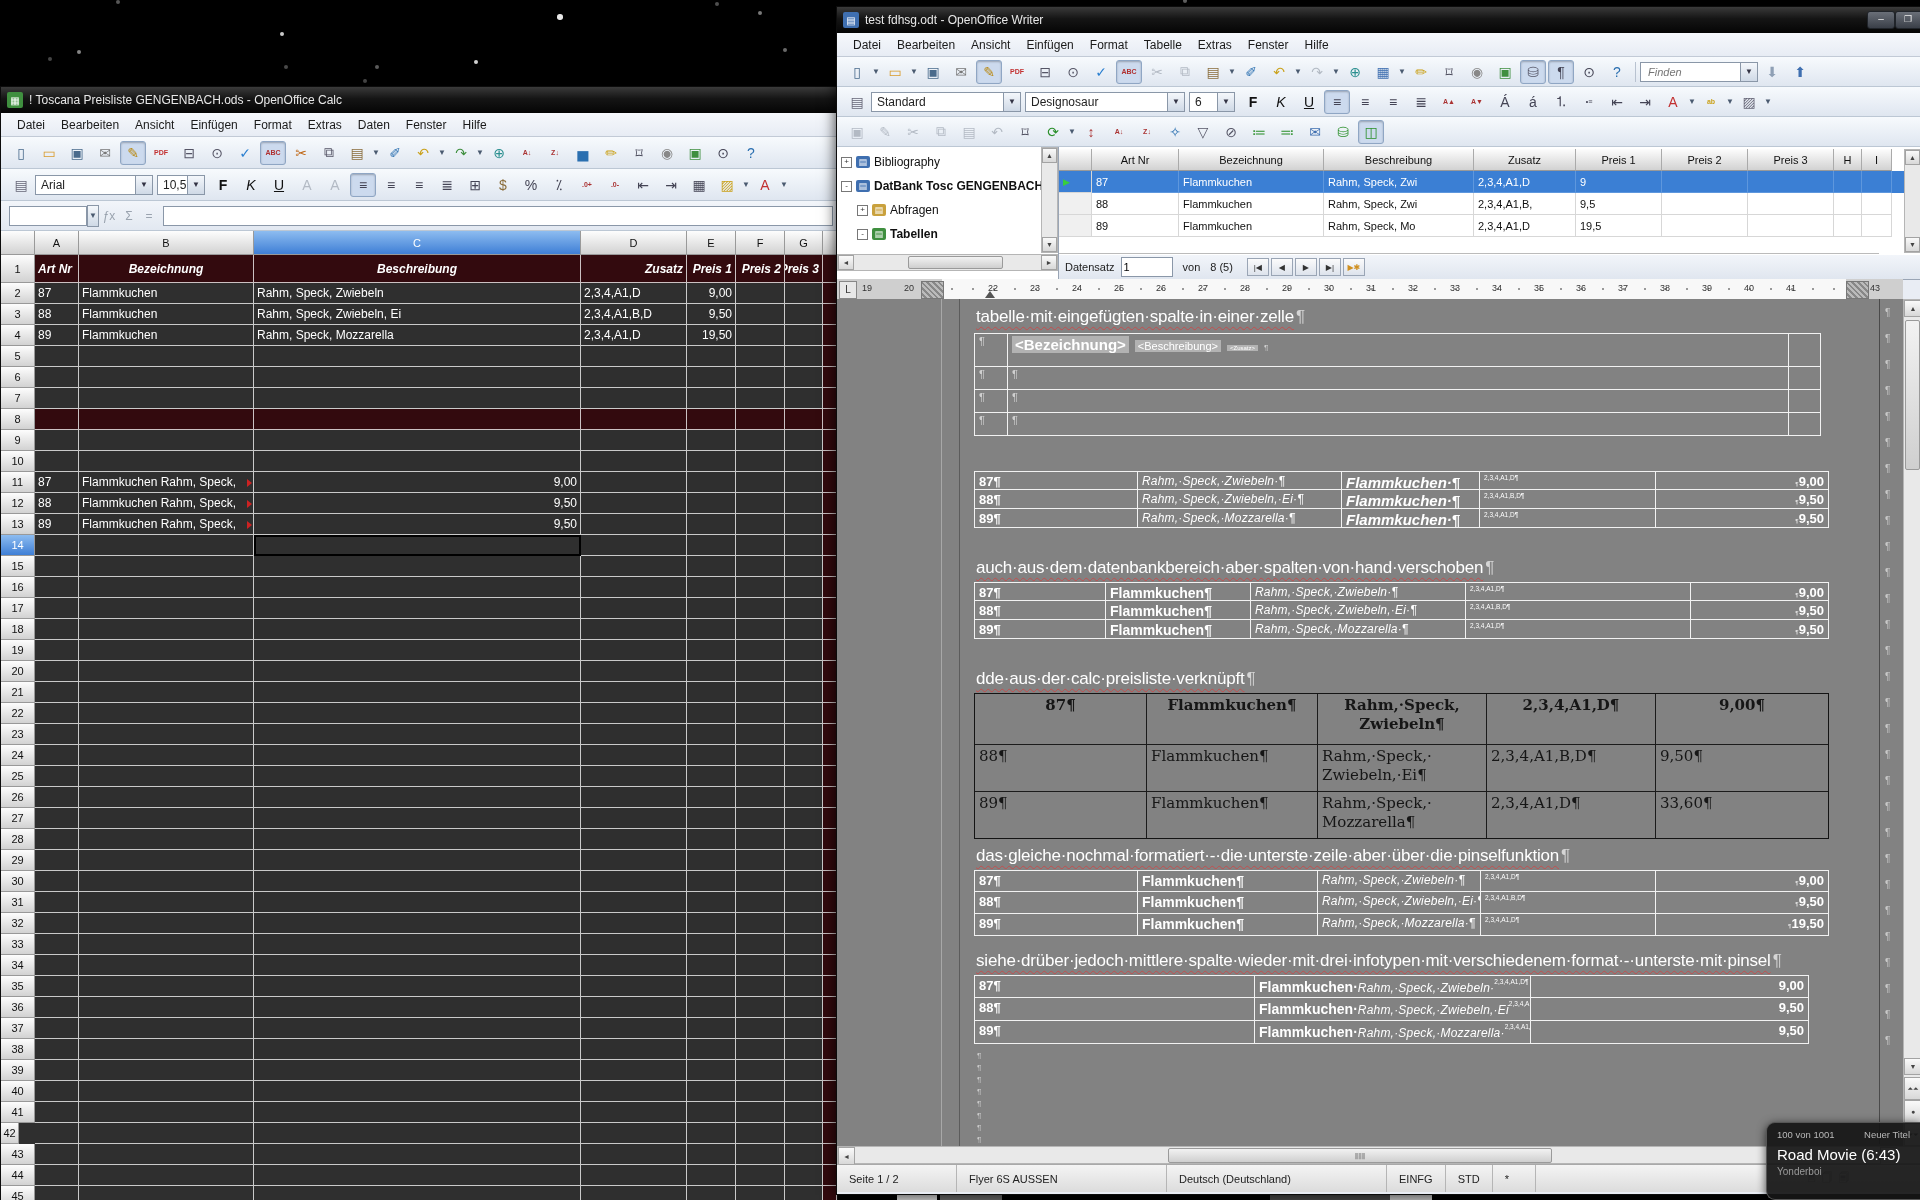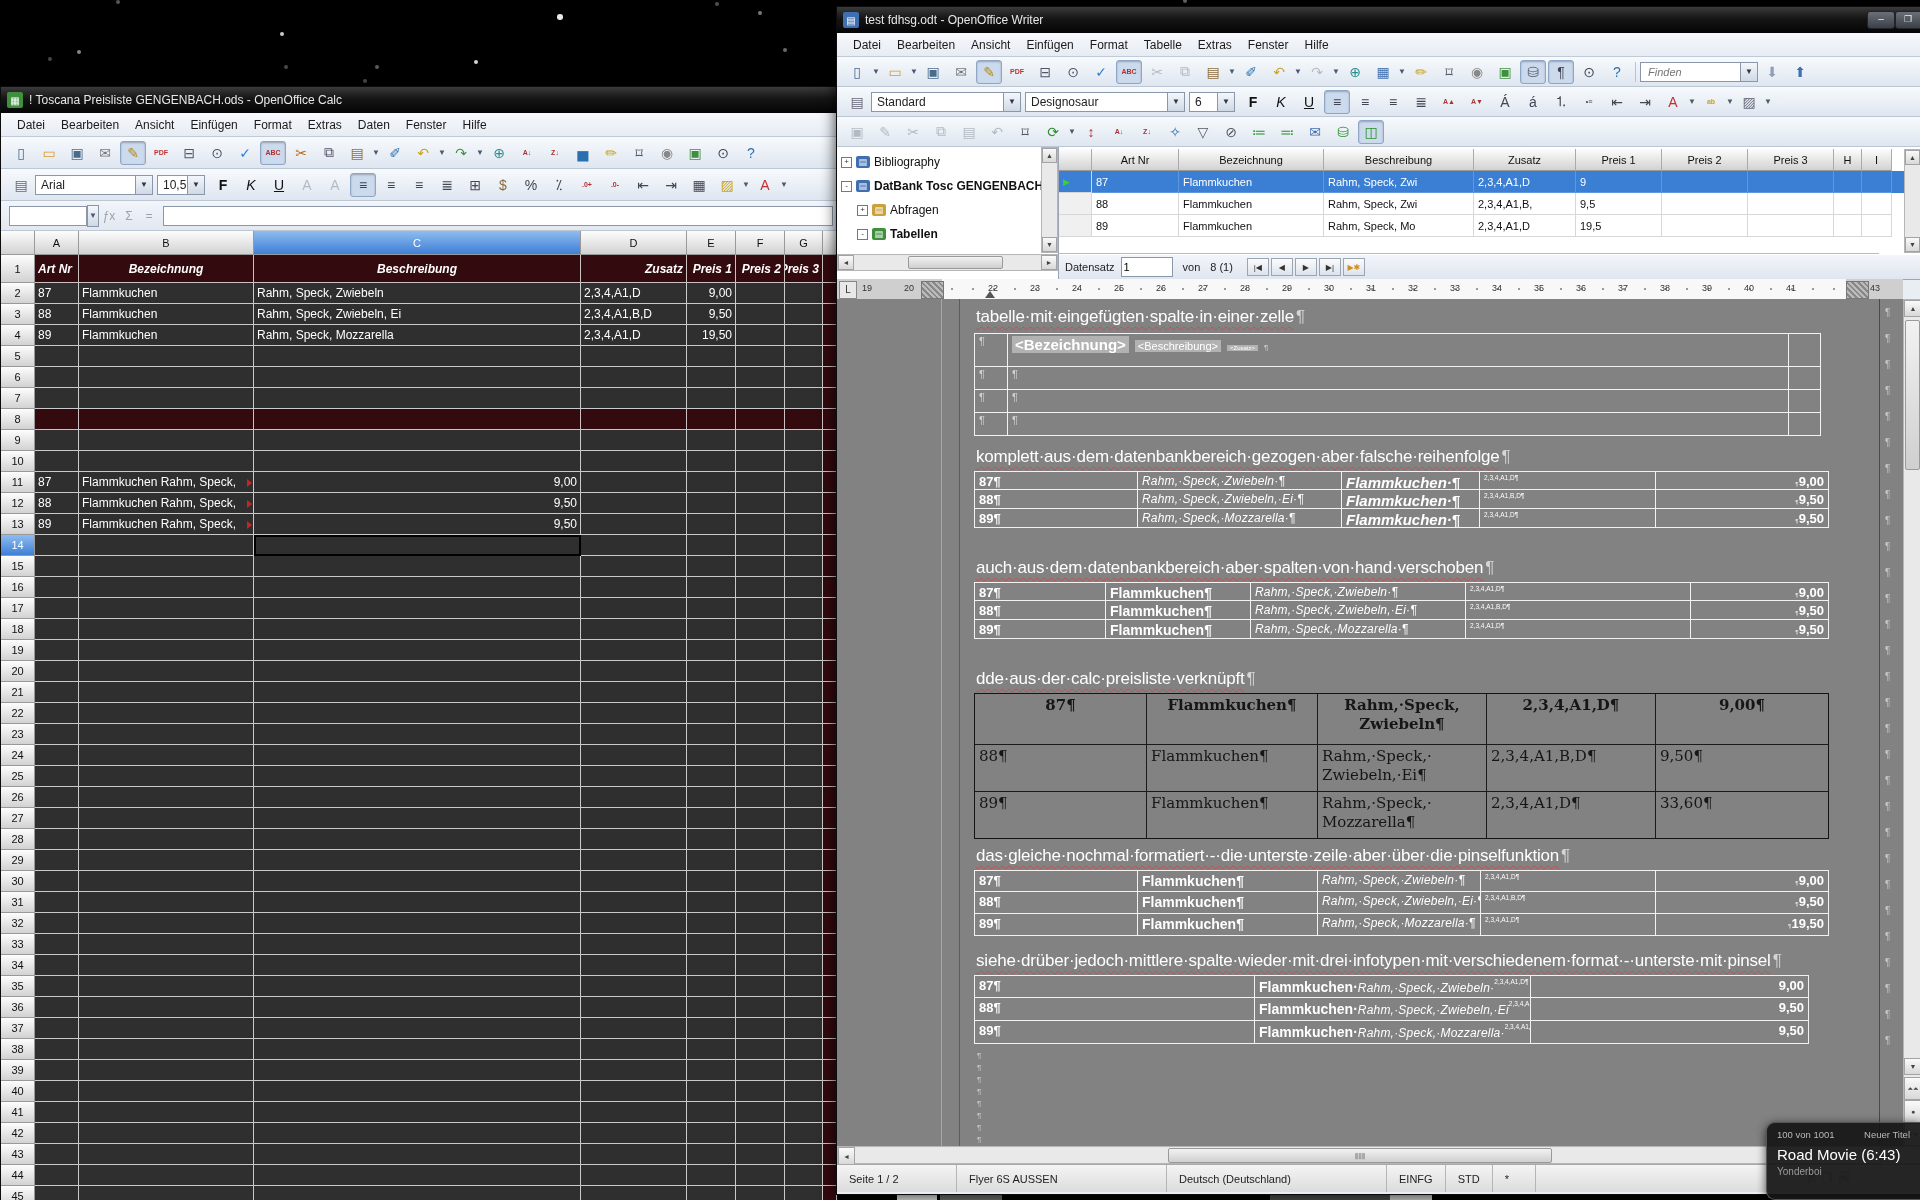--- a/index.html
+++ b/index.html
@@ -589,21 +589,21 @@
       <div class="ccell" style="left: 822px; top: 850px; width: 14px; height: 21px; background: rgb(51, 10, 14); position: absolute;"></div>
       <div class="rowhdr" style="left: 0px; top: 871px; width: 34px; height: 21px; position: absolute;">41</div>
       <div class="ccell" style="left: 34px; top: 871px; width: 44px; height: 21px; background: rgb(47, 47, 47); position: absolute;"></div>
       <div class="ccell" style="left: 78px; top: 871px; width: 175px; height: 21px; background: rgb(47, 47, 47); position: absolute;"></div>
       <div class="ccell" style="left: 253px; top: 871px; width: 327px; height: 21px; background: rgb(47, 47, 47); position: absolute;"></div>
       <div class="ccell" style="left: 580px; top: 871px; width: 106px; height: 21px; background: rgb(47, 47, 47); position: absolute;"></div>
       <div class="ccell" style="left: 686px; top: 871px; width: 49px; height: 21px; background: rgb(47, 47, 47); position: absolute;"></div>
       <div class="ccell" style="left: 735px; top: 871px; width: 49px; height: 21px; background: rgb(47, 47, 47); position: absolute;"></div>
       <div class="ccell" style="left: 784px; top: 871px; width: 38px; height: 21px; background: rgb(47, 47, 47); position: absolute;"></div>
       <div class="ccell" style="left: 822px; top: 871px; width: 14px; height: 21px; background: rgb(51, 10, 14); position: absolute;"></div>
-      <div class="rowhdr" style="left: 0px; top: 892px; width: 34px; height: 21px; position: absolute;">42</div>
+      <div class="rowhdr" style="left: 0px; top: 892px; width: 18px; height: 21px; position: absolute;">42</div>
       <div class="ccell" style="left: 34px; top: 892px; width: 44px; height: 21px; background: rgb(47, 47, 47); position: absolute;"></div>
       <div class="ccell" style="left: 78px; top: 892px; width: 175px; height: 21px; background: rgb(47, 47, 47); position: absolute;"></div>
       <div class="ccell" style="left: 253px; top: 892px; width: 327px; height: 21px; background: rgb(47, 47, 47); position: absolute;"></div>
       <div class="ccell" style="left: 580px; top: 892px; width: 106px; height: 21px; background: rgb(47, 47, 47); position: absolute;"></div>
       <div class="ccell" style="left: 686px; top: 892px; width: 49px; height: 21px; background: rgb(47, 47, 47); position: absolute;"></div>
       <div class="ccell" style="left: 735px; top: 892px; width: 49px; height: 21px; background: rgb(47, 47, 47); position: absolute;"></div>
       <div class="ccell" style="left: 784px; top: 892px; width: 38px; height: 21px; background: rgb(47, 47, 47); position: absolute;"></div>
       <div class="ccell" style="left: 822px; top: 892px; width: 14px; height: 21px; background: rgb(51, 10, 14); position: absolute;"></div>
       <div class="rowhdr" style="left: 0px; top: 913px; width: 34px; height: 21px; position: absolute;">43</div>
       <div class="ccell" style="left: 34px; top: 913px; width: 44px; height: 21px; background: rgb(47, 47, 47); position: absolute;"></div>
@@ -835,21 +835,21 @@
           <div class="gcell" style="position: absolute; left: 570px; top: 0px; width: 86px; height: 22px;"></div>
           <div class="gcell" style="position: absolute; left: 656px; top: 0px; width: 86px; height: 22px;"></div>
           <div class="gcell" style="position: absolute; left: 742px; top: 0px; width: 28px; height: 22px;"></div>
           <div class="gcell" style="position: absolute; left: 770px; top: 0px; width: 30px; height: 22px;"></div>
         </div>
         <div style="left: 0px; top: 90px; width: 820px; height: 16px; border-bottom: 1px solid rgb(187, 187, 187); background: rgb(255, 255, 255); position: absolute;"></div>
         <div style="left: 0px; top: 108px; width: 862px; height: 24px; background: linear-gradient(rgb(242, 245, 250), rgb(224, 230, 239)); display: flex; align-items: center; font-size: 11px; color: rgb(34, 34, 34); position: absolute;">
           <span style="margin: 0px 6px;">Datensatz</span>
           <input value="1" style="width: 46px; height: 16px; font-size: 11px; border: 1px solid rgb(138, 151, 168);">
           <span style="margin: 0px 10px;">von</span>
-          <span style="margin-right: 14px;">8 (1)</span>
+          <span style="margin-right: 14px;">8 (5)</span>
           <div style="width: 20px; height: 16px; border: 1px solid rgb(154, 165, 181); background: linear-gradient(rgb(251, 251, 251), rgb(221, 227, 236)); font-size: 8px; display: flex; align-items: center; justify-content: center; margin-right: 2px; color: rgb(51, 51, 51);">|◀</div>
           <div style="width: 20px; height: 16px; border: 1px solid rgb(154, 165, 181); background: linear-gradient(rgb(251, 251, 251), rgb(221, 227, 236)); font-size: 8px; display: flex; align-items: center; justify-content: center; margin-right: 2px; color: rgb(51, 51, 51);">◀</div>
           <div style="width: 20px; height: 16px; border: 1px solid rgb(154, 165, 181); background: linear-gradient(rgb(251, 251, 251), rgb(221, 227, 236)); font-size: 8px; display: flex; align-items: center; justify-content: center; margin-right: 2px; color: rgb(51, 51, 51);">▶</div>
           <div style="width: 20px; height: 16px; border: 1px solid rgb(154, 165, 181); background: linear-gradient(rgb(251, 251, 251), rgb(221, 227, 236)); font-size: 8px; display: flex; align-items: center; justify-content: center; margin-right: 2px; color: rgb(51, 51, 51);">▶|</div>
           <div style="width: 20px; height: 16px; border: 1px solid rgb(154, 165, 181); background: linear-gradient(rgb(251, 251, 251), rgb(221, 227, 236)); font-size: 8px; display: flex; align-items: center; justify-content: center; margin-right: 2px; color: rgb(208, 144, 32);">▶✱</div>
         </div>
         <div class="scrollbar" style="left: 845px; top: 2px; width: 17px; height: 104px; position: absolute;">
           <div class="sb-btn" style="left: 0px; top: 0px; width: 15px; height: 15px; position: absolute;">▲</div>
           <div class="sb-btn" style="left: 0px; top: 87px; width: 15px; height: 15px; position: absolute;">▼</div>
         </div>
@@ -940,21 +940,20 @@
       <div class="pmark" style="left: 1048px; top: 736px; position: absolute;">¶</div>
       <div class="pmark" style="left: 140px; top: 752px; font-size: 8px; position: absolute;">¶</div>
       <div class="pmark" style="left: 140px; top: 764px; font-size: 8px; position: absolute;">¶</div>
       <div class="pmark" style="left: 140px; top: 776px; font-size: 8px; position: absolute;">¶</div>
       <div class="pmark" style="left: 140px; top: 788px; font-size: 8px; position: absolute;">¶</div>
       <div class="pmark" style="left: 140px; top: 800px; font-size: 8px; position: absolute;">¶</div>
       <div class="pmark" style="left: 140px; top: 812px; font-size: 8px; position: absolute;">¶</div>
       <div class="pmark" style="left: 140px; top: 824px; font-size: 8px; position: absolute;">¶</div>
       <div class="pmark" style="left: 140px; top: 836px; font-size: 8px; position: absolute;">¶</div>
       <div class="doc-h" style="left: 139px; top: 8px; position: absolute;"><span class="t">tabelle·mit·eingefügten·spalte·in·einer·zelle</span><span style="color: rgb(213, 213, 213); margin-left: 2px;">¶</span></div>
-      <div class="doc-h" style="left: 139px; top: 148px; position: absolute;"><span class="t">komplett·aus·dem·datenbankbereich·gezogen·aber·falsche·reihenfolge</span><span style="color: rgb(213, 213, 213); margin-left: 2px;">¶</span></div>
       <div class="doc-h" style="left: 139px; top: 259px; position: absolute;"><span class="t">auch·aus·dem·datenbankbereich·aber·spalten·von·hand·verschoben</span><span style="color: rgb(213, 213, 213); margin-left: 2px;">¶</span></div>
       <div class="doc-h" style="left: 139px; top: 370px; position: absolute;"><span class="t">dde·aus·der·calc·preisliste·verknüpft</span><span style="color: rgb(213, 213, 213); margin-left: 2px;">¶</span></div>
       <div class="doc-h" style="left: 139px; top: 547px; position: absolute;"><span class="t">das·gleiche·nochmal·formatiert·-·die·unterste·zeile·aber·über·die·pinselfunktion</span><span style="color: rgb(213, 213, 213); margin-left: 2px;">¶</span></div>
       <div class="doc-h" style="left: 139px; top: 652px; position: absolute;"><span class="t">siehe·drüber·jedoch·mittlere·spalte·wieder·mit·drei·infotypen·mit·verschiedenem·format·-·unterste·mit·pinsel</span><span style="color: rgb(213, 213, 213); margin-left: 2px;">¶</span></div>
       <div class="wtable " style="left: 0px; top: 0px; position: absolute;">
         <div class="wcell toprow topleft " style="left: 137px; top: 34px; width: 34px; height: 34px; color: rgb(208, 208, 208); font-size: 11px; padding-top: 1px;">¶</div>
         <div class="wcell toprow " style="left: 171px; top: 34px; width: 781px; height: 34px;"><span class="fieldchip" style="font-size: 15px; font-weight: bold;">&lt;Bezeichnung&gt;</span><span class="fieldchip" style="font-size: 11px;">&lt;Beschreibung&gt;</span><span class="fieldchip" style="font-size: 6px;">&lt;Zusatz&gt;</span><span style="color: rgb(208, 208, 208); font-size: 8px;">¶</span></div>
         <div class="wcell toprow " style="left: 952px; top: 34px; width: 32px; height: 34px;"></div>
         <div class="wcell topleft " style="left: 137px; top: 68px; width: 34px; height: 23px; color: rgb(208, 208, 208); font-size: 11px; padding-top: 1px;">¶</div>
         <div class="wcell " style="left: 171px; top: 68px; width: 781px; height: 23px; color: rgb(208, 208, 208); font-size: 11px; padding-top: 1px;">¶</div>

